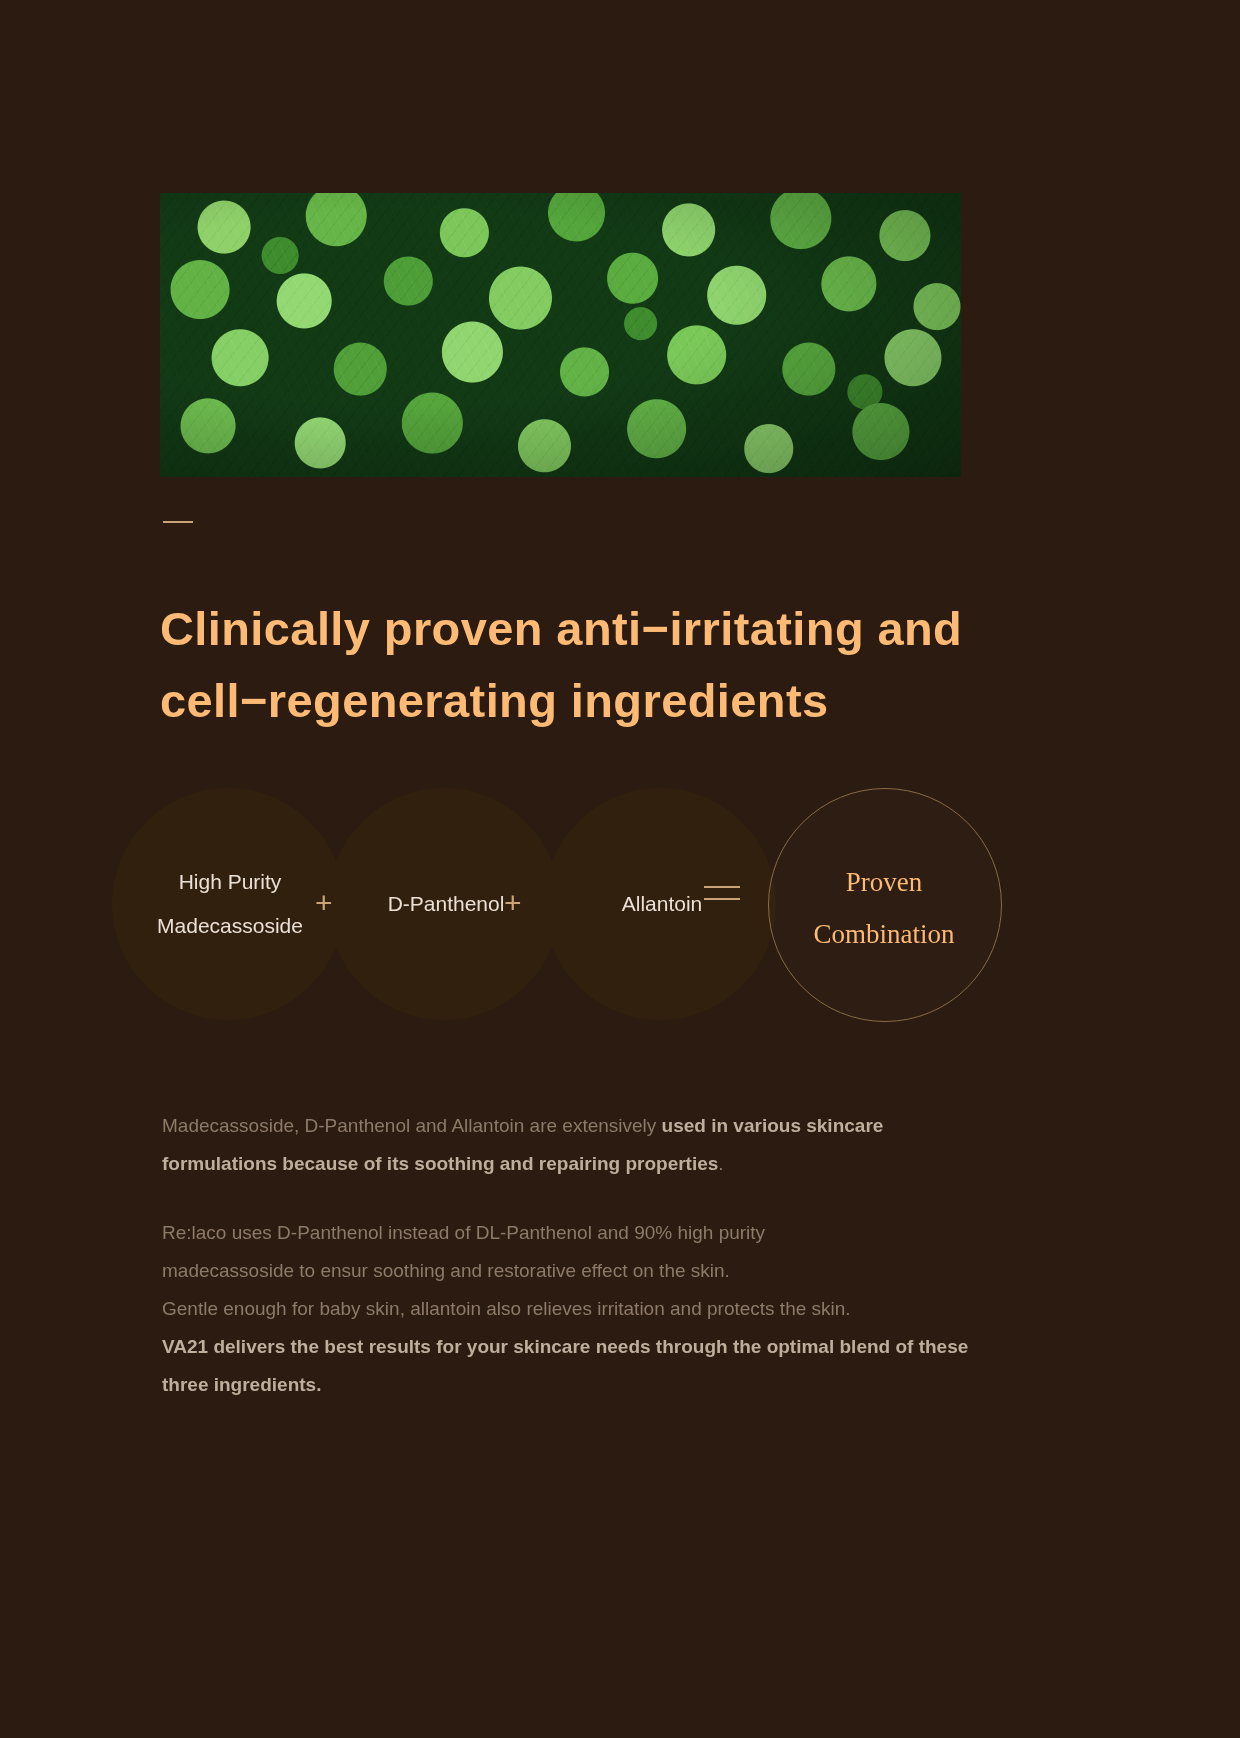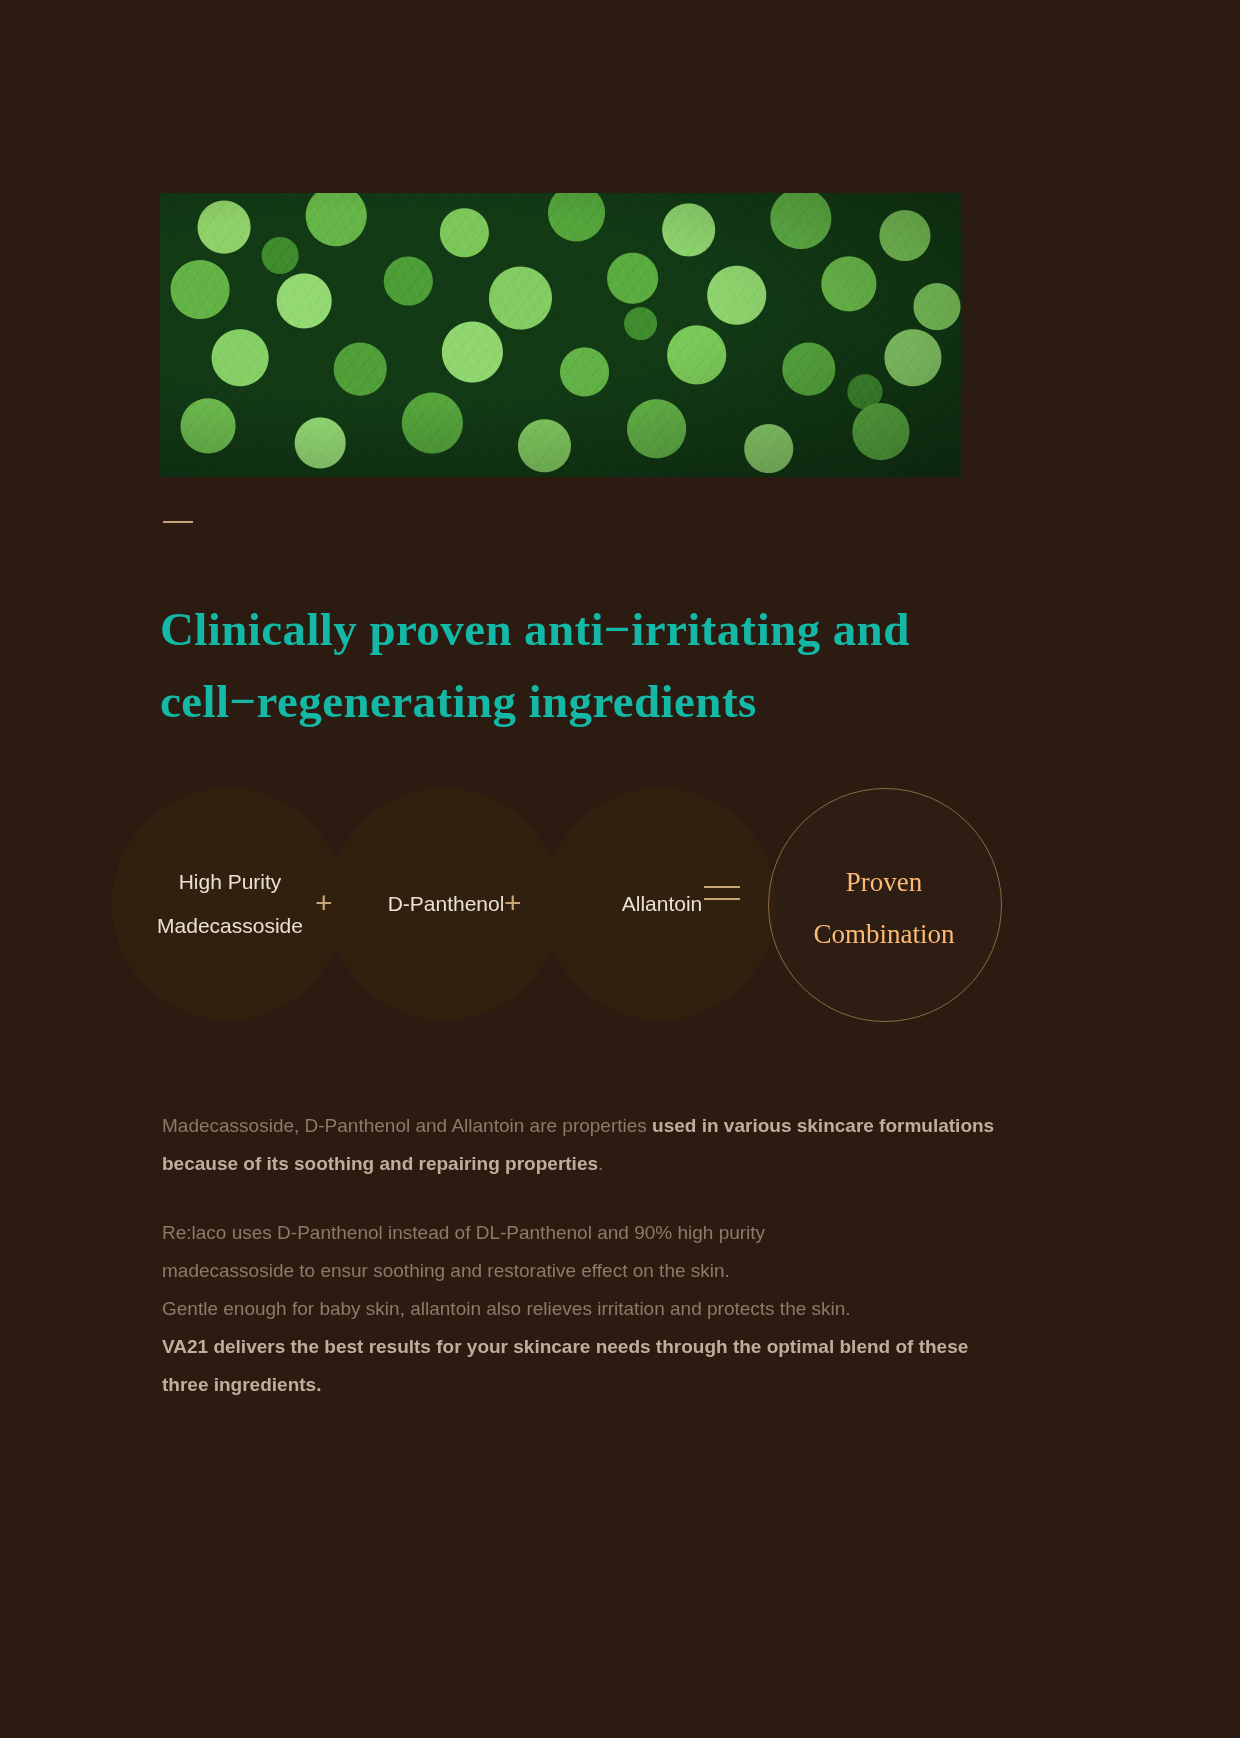--- a/index.html
+++ b/index.html
@@ -95,24 +95,24 @@
     height: 2px;
     background: #c9a477;
   }
 
   
   .headline {
     position: absolute;
     left: 160px;
     top: 562px;
     width: 830px;
-    font-family: Liberation Serif, serif;
+    font-family: Liberation Sans, sans-serif;
     font-size: 47px;
     line-height: 72px;
-    color: #14b8a6;
+    color: #fdba74;
     letter-spacing: 0.4px;
   }
 
   
   .combo {
     position: absolute;
     left: 112px;
     top: 788px;
     width: 1000px;
     height: 232px;
@@ -245,21 +245,21 @@
         <i></i>
       </div>
 
     <div class="ing-result">
       <div>Proven</div>
       <div>Combination</div>
     </div>
   </div>
 
   <p class="copy copy-1">
-    <span>Madecassoside, D-Panthenol and Allantoin are properties </span><strong>used in various skincare formulations because of its soothing and repairing properties</strong><span>.</span>
+    <span>Madecassoside, D-Panthenol and Allantoin are extensively </span><strong>used in various skincare formulations because of its soothing and repairing properties</strong><span>.</span>
   </p>
 
   <p class="copy copy-2">
     <span>Re:laco uses D-Panthenol instead of DL-Panthenol and 90% high purity</span><br>
     <span>madecassoside to ensur soothing and restorative effect on the skin.</span><br>
     <span>Gentle enough for baby skin, allantoin also relieves irritation and protects the skin.</span><br>
     <strong>VA21 delivers the best results for your skincare needs through the optimal blend of these three ingredients.</strong>
   </p>
 
 </div>

